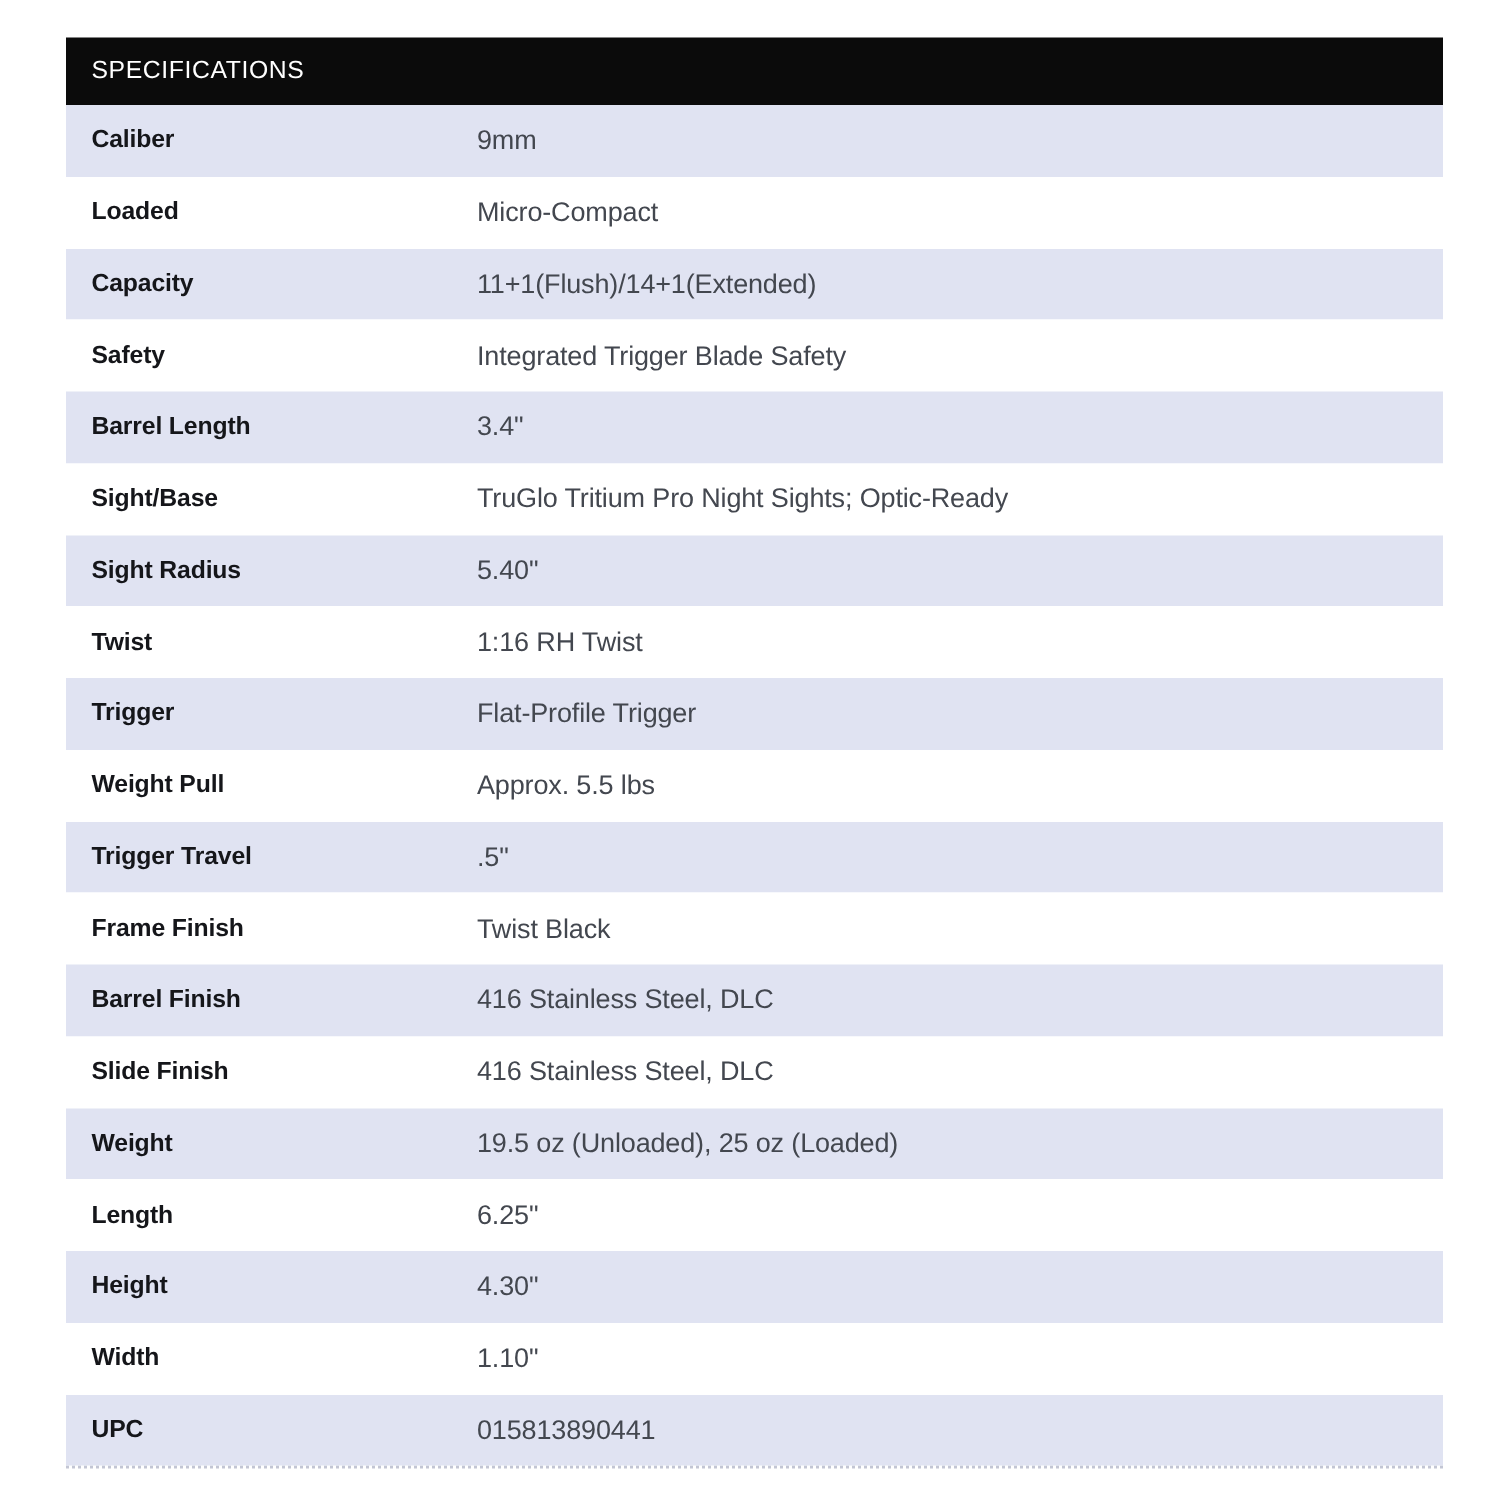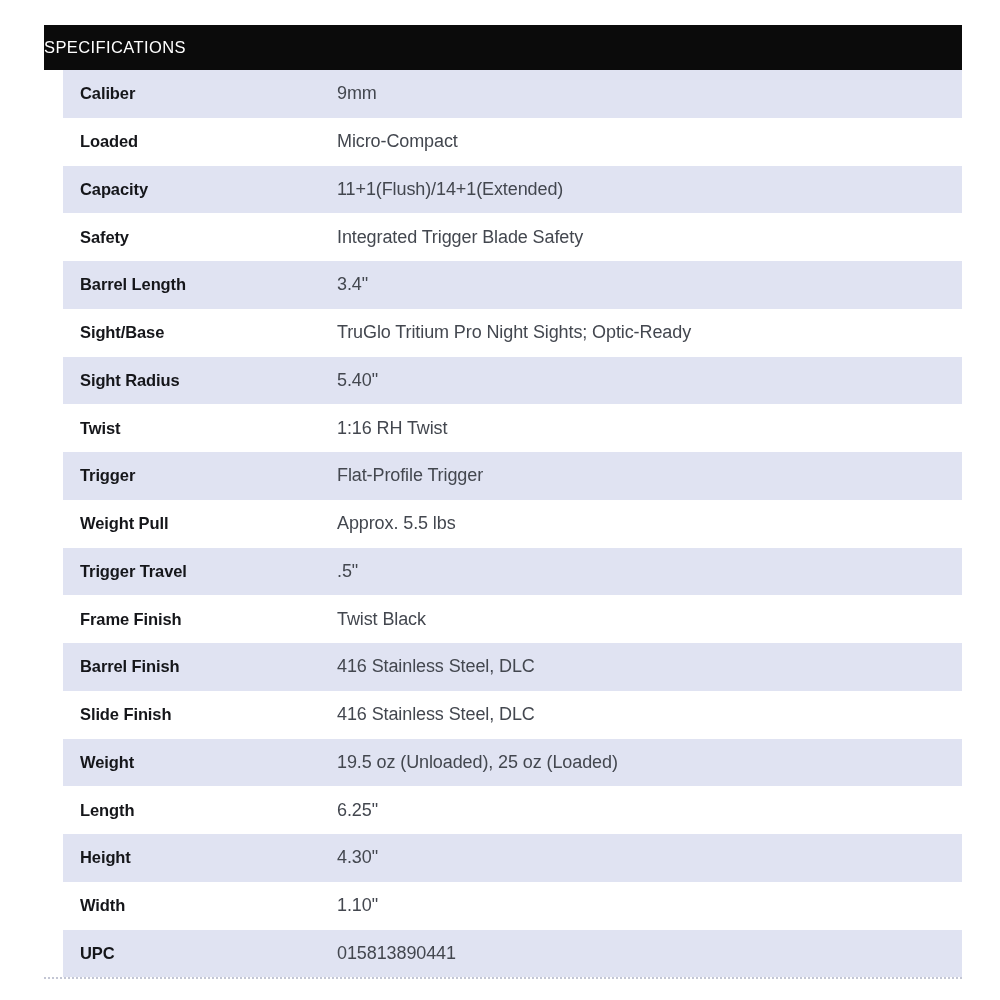--- a/index.html
+++ b/index.html
@@ -22,32 +22,32 @@
     width: 918px;
     border-bottom: 2px dotted #c3c6d4;
     box-sizing: border-box;
   }
   .spec-header {
     height: 45px;
     background: #0b0b0b;
     color: #ffffff;
     display: flex;
     align-items: center;
+    padding-left: 17px;
     font-size: 16.5px;
     letter-spacing: 0.4px;
     font-weight: 400;
     box-sizing: border-box;
   }
   .spec-row {
     display: flex;
     height: 47.75px;
     align-items: center;
     box-sizing: border-box;
     background: #ffffff;
-    margin-left: 19px;
   }
   .spec-row.shaded {
     background: #e0e3f2;
   }
   .spec-label {
     width: 274px;
     padding-left: 17px;
     box-sizing: border-box;
     font-weight: bold;
     font-size: 16.5px;

